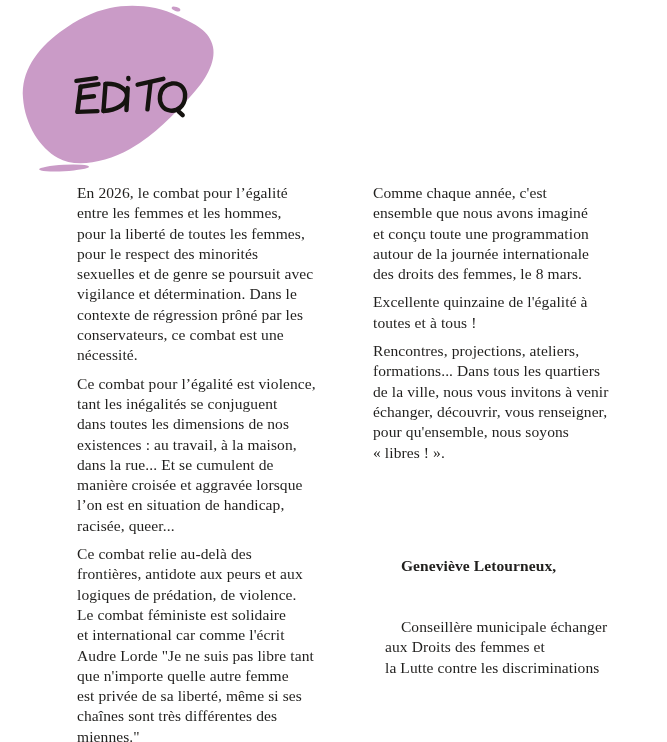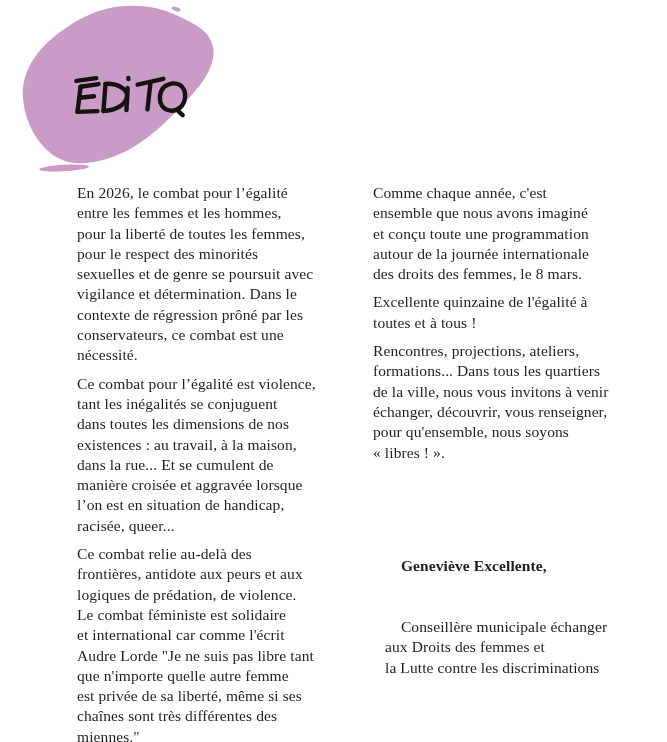--- a/index.html
+++ b/index.html
@@ -139,20 +139,20 @@
 toutes et à tous !</p>
     <p>Rencontres, projections, ateliers,
 formations... Dans tous les quartiers
 de la ville, nous vous invitons à venir
 échanger, découvrir, vous renseigner,
 pour qu'ensemble, nous soyons
 « libres ! ».</p>
   </div>
 
   <div class="signature">
-    <span class="sig-name">Geneviève Excellente,</span>
+    <span class="sig-name">Geneviève Letourneux,</span>
     <br>
     <span class="sig-role">Conseillère municipale échanger
 aux Droits des femmes et
 la Lutte contre les discriminations</span>
   </div>
 
 </div>
 
 </body></html>

